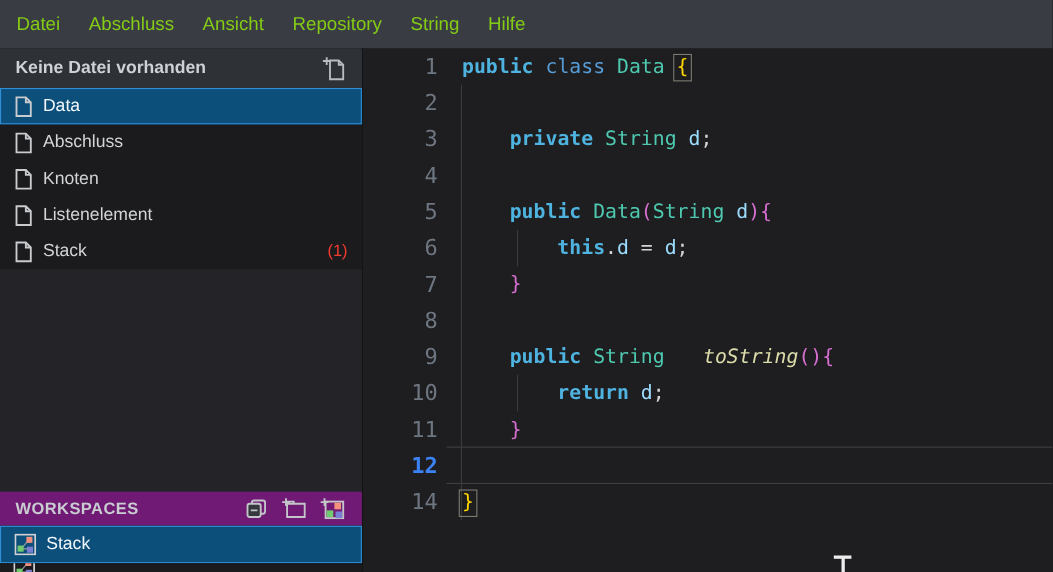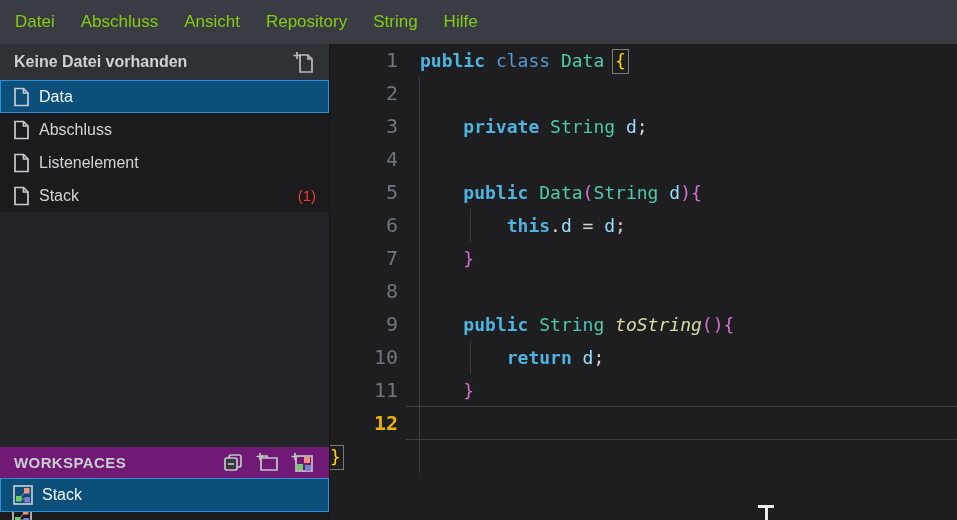--- a/index.html
+++ b/index.html
@@ -29,30 +29,30 @@
   .ws-title { color:#c9ccd0; font-weight:bold; font-size:15px; letter-spacing:.4px; flex:1; }
   .ws-icons { display:flex; gap:11px; align-items:center; }
   .ws-list { background:#1b1b1e; }
   .ws-row { height:34px; }
   .ws-row-partial { height:8px; overflow:hidden; border:none; background:#1b1b1e; }
 
   
   .editor { position:relative; flex:1; background:#1e1e20; overflow:hidden; font-family:"DejaVu Sans Mono", monospace; }
   .line { position:relative; display:flex; height:33px; line-height:33px; }
   .num { width:68px; flex:0 0 68px; text-align:right; color:#6e7681; font-size:20px; margin-right:22px; user-select:none; }
-  .line.current .num { color:#eab308; font-weight:bold; }
+  .line.current .num { color:#3b82f6; font-weight:bold; }
   .code { white-space:pre; font-size:18px; color:#d4d4d4; }
   .k  { color:#4fb3e0; font-weight:bold; }
   .kc { color:#569cd6; }
   .t  { color:#4ec9b0; }
   .v  { color:#9cdcfe; }
   .p  { color:#d4d4d4; }
   .b1 { color:#ffd700; }
   .b2 { color:#d76fd1; }
-  .fn { color:#dcdcaa; font-style:italic; }
+  .fn { color:#dcdcaa; font-style:italic;margin-left:24px; }
   .boxed { border:1px solid #7b7b72; padding:0 2px 2px 2px; margin:0 -3px; }
   .guide { position:absolute; width:1px; background:#3b3b3e; }
   .cur-line-hl { position:absolute; left:76px; right:0; height:34px; border-top:1px solid #3f3f42; border-bottom:1px solid #3f3f42; pointer-events:none; }
   
   .ibeam { position:absolute; width:16px; height:16px; }
   .ibeam .bar  { position:absolute; top:0; left:0; width:16px; height:3px; background:#ececec; }
   .ibeam .stem { position:absolute; top:2px; left:6.5px; width:3px; height:14px; background:#ececec; }
 
   svg { display:block; }
 </style>
@@ -96,20 +96,29 @@
     <span class="label">Data</span>
   </div>
           <div class="row">
     <span class="icon-btn">
       <svg width="17" height="20" viewBox="0 0 17 20">
         <path d="M2 1.5 h8.5 l4.5 4.5 v12.5 h-13 z" fill="none" stroke="#c9cbce" stroke-width="1.7"></path>
         <path d="M10.5 1.5 v4.5 h4.5" fill="none" stroke="#c9cbce" stroke-width="1.7"></path>
       </svg>
     </span>
     <span class="label">Abschluss</span>
+  </div>
+          <div class="row">
+    <span class="icon-btn">
+      <svg width="17" height="20" viewBox="0 0 17 20">
+        <path d="M2 1.5 h8.5 l4.5 4.5 v12.5 h-13 z" fill="none" stroke="#c9cbce" stroke-width="1.7"></path>
+        <path d="M10.5 1.5 v4.5 h4.5" fill="none" stroke="#c9cbce" stroke-width="1.7"></path>
+      </svg>
+    </span>
+    <span class="label">Knoten</span>
   </div>
           <div class="row">
     <span class="icon-btn">
       <svg width="17" height="20" viewBox="0 0 17 20">
         <path d="M2 1.5 h8.5 l4.5 4.5 v12.5 h-13 z" fill="none" stroke="#c9cbce" stroke-width="1.7"></path>
         <path d="M10.5 1.5 v4.5 h4.5" fill="none" stroke="#c9cbce" stroke-width="1.7"></path>
       </svg>
     </span>
     <span class="label">Listenelement</span>
   </div>
@@ -233,20 +242,21 @@
           </div>
           <div class="line">
             <span class="num">11</span>
             <span class="code"><span class="p">    </span><span class="b2">}</span></span>
           </div>
           <div class="line current">
             <span class="num">12</span>
             <span class="code"></span>
           </div>
           <div class="line">
+            <span class="num">14</span>
             <span class="code"><span class="b1 boxed">}</span></span>
           </div>
         </div>
       <div class="ibeam" style="left:428px; top:461px;">
         <div class="bar"></div>
           <div class="stem"></div>
       </div>
     </div>
 
   </div>

